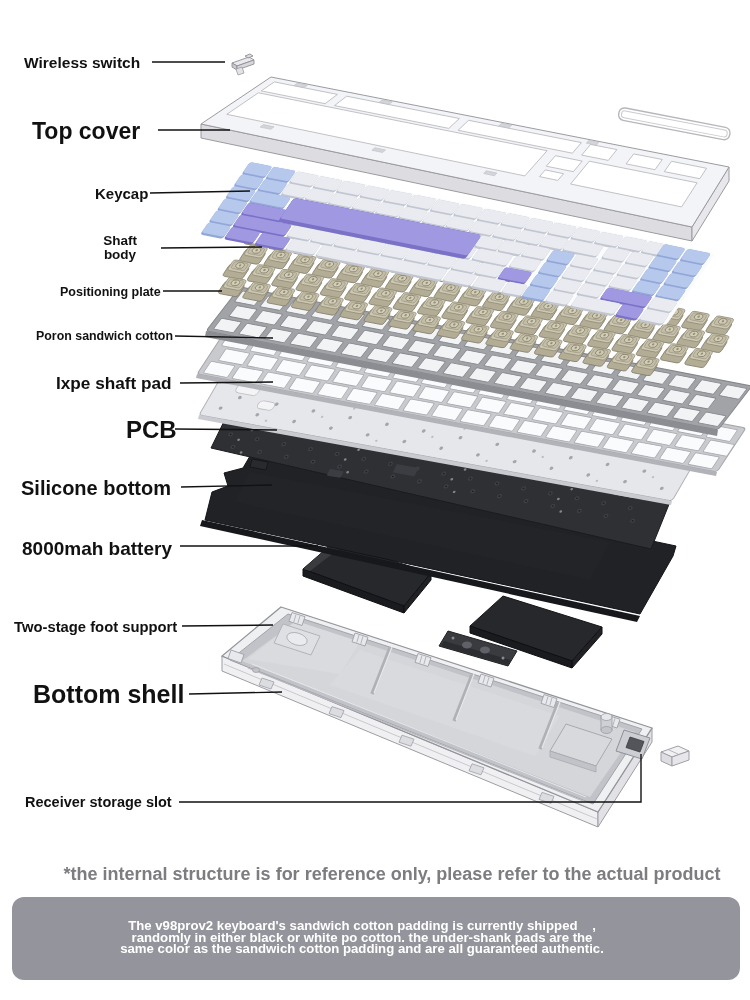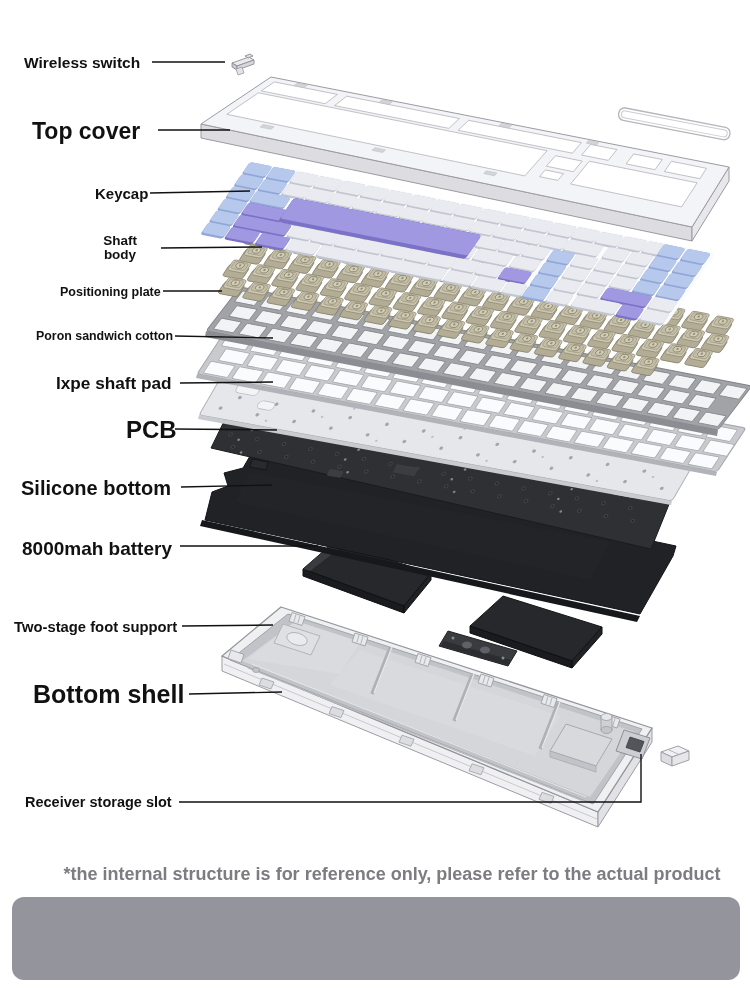--- a/index.html
+++ b/index.html
@@ -1141,13 +1141,14 @@
 <g>
 <text x="25" y="807" font-size="14.5" font-weight="bold" fill="#111111">Receiver storage slot</text>
 <path d="M 179 802 L 641 802 L 641 754" stroke="#111111" stroke-width="1.4" fill="none"></path>
 </g>
 </svg>
 
 <div class="note" style="left:17px; top:864px; width:750px; font-size:18px; color:#7c7c81;">*the internal structure is for reference only, please refer to the actual product</div>
 
 <div style="position:absolute; left:12px; top:897px; width:728px; height:83px; background:#94959c; border-radius:12px;"></div>
 
+<div class="note" style="left:12px; top:920px; width:700px; font-size:13.2px; line-height:11.7px; color:#ffffff;">The v98prov2 keyboard's sandwich cotton padding is currently shipped&nbsp;&nbsp;&nbsp;&nbsp;,<br>randomly in either black or white po cotton. the under-shank pads are the<br>same color as the sandwich cotton padding and are all guaranteed authentic.</div>
 </div>
 
 </body></html>

